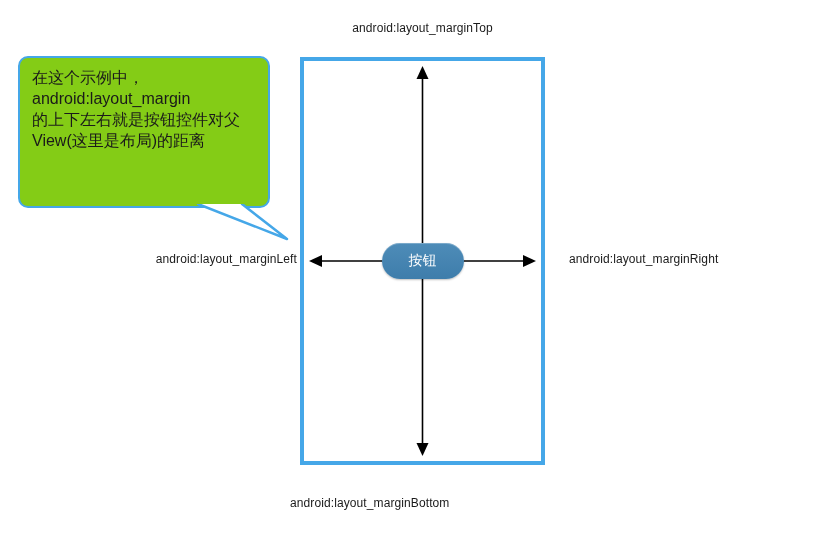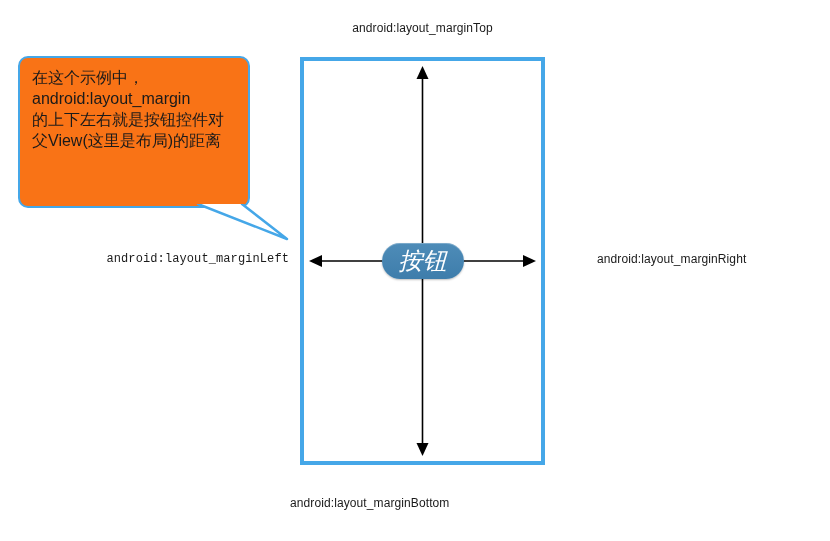--- a/index.html
+++ b/index.html
@@ -19,22 +19,22 @@
   
   .label {
     position: absolute;
     font-size: 12px;
     letter-spacing: 0.1px;
     white-space: nowrap;
     color: var(--label-text, #1a1a1a);
   }
   .label-top    { left: 300px; top: 21px;  width: 245px; text-align: center; }
   .label-bottom { left: 290px; top: 496px; width: 265px; }
-  .label-left   { left: 44px;  top: 252px; width: 245px; text-align: right; font-family: Liberation Mono, monospace; }
-  .label-right  { left: 569px; top: 252px; margin-left: 28px; }
+  .label-left   { left: 52px;  top: 252px; width: 245px; text-align: right; }
+  .label-right  { left: 569px; top: 252px; }
 
   
   .parent-rect {
     position: absolute;
     left: 300px; top: 57px;
     width: 245px; height: 408px;
     border: 4px solid var(--accent-blue, #45a7e8);
     background: #ffffff;
   }
   .arrows { position: absolute; left: 0; top: 0; width: 237px; height: 400px; }
@@ -45,32 +45,31 @@
   .btn-node {
     position: absolute;
     left: 50%; top: 50%;
     transform: translate(-50%, -50%);
     width: 82px; height: 36px;
     border-radius: 18px;
     background: linear-gradient(to bottom, #4e8cb8, var(--button-fill, #3e7dab));
     box-shadow: inset 0 1px 0 rgba(255,255,255,0.25), 0 1px 2px rgba(0,0,0,0.25);
     display: flex; align-items: center; justify-content: center;
     color: var(--button-text, #ffffff);
-    font-size: 24px;
-    font-style: italic;
+    font-size: 14px;
   }
 
   
   .callout {
     position: absolute;
     left: 18px; top: 56px;
-    width: 232px; height: 152px;
+    width: 252px; height: 152px;
     border: 2.5px solid var(--accent-blue, #45a7e8);
     border-radius: 10px;
-    background: #f97316;
+    background: #84cc16;
     padding: 9px 12px;
   }
   .callout-text {
     font-size: 16px;
     line-height: 1.32;
     white-space: pre-line;
     overflow-wrap: break-word;
     color: var(--label-text, #1a1a1a);
   }
   .callout-tail {

